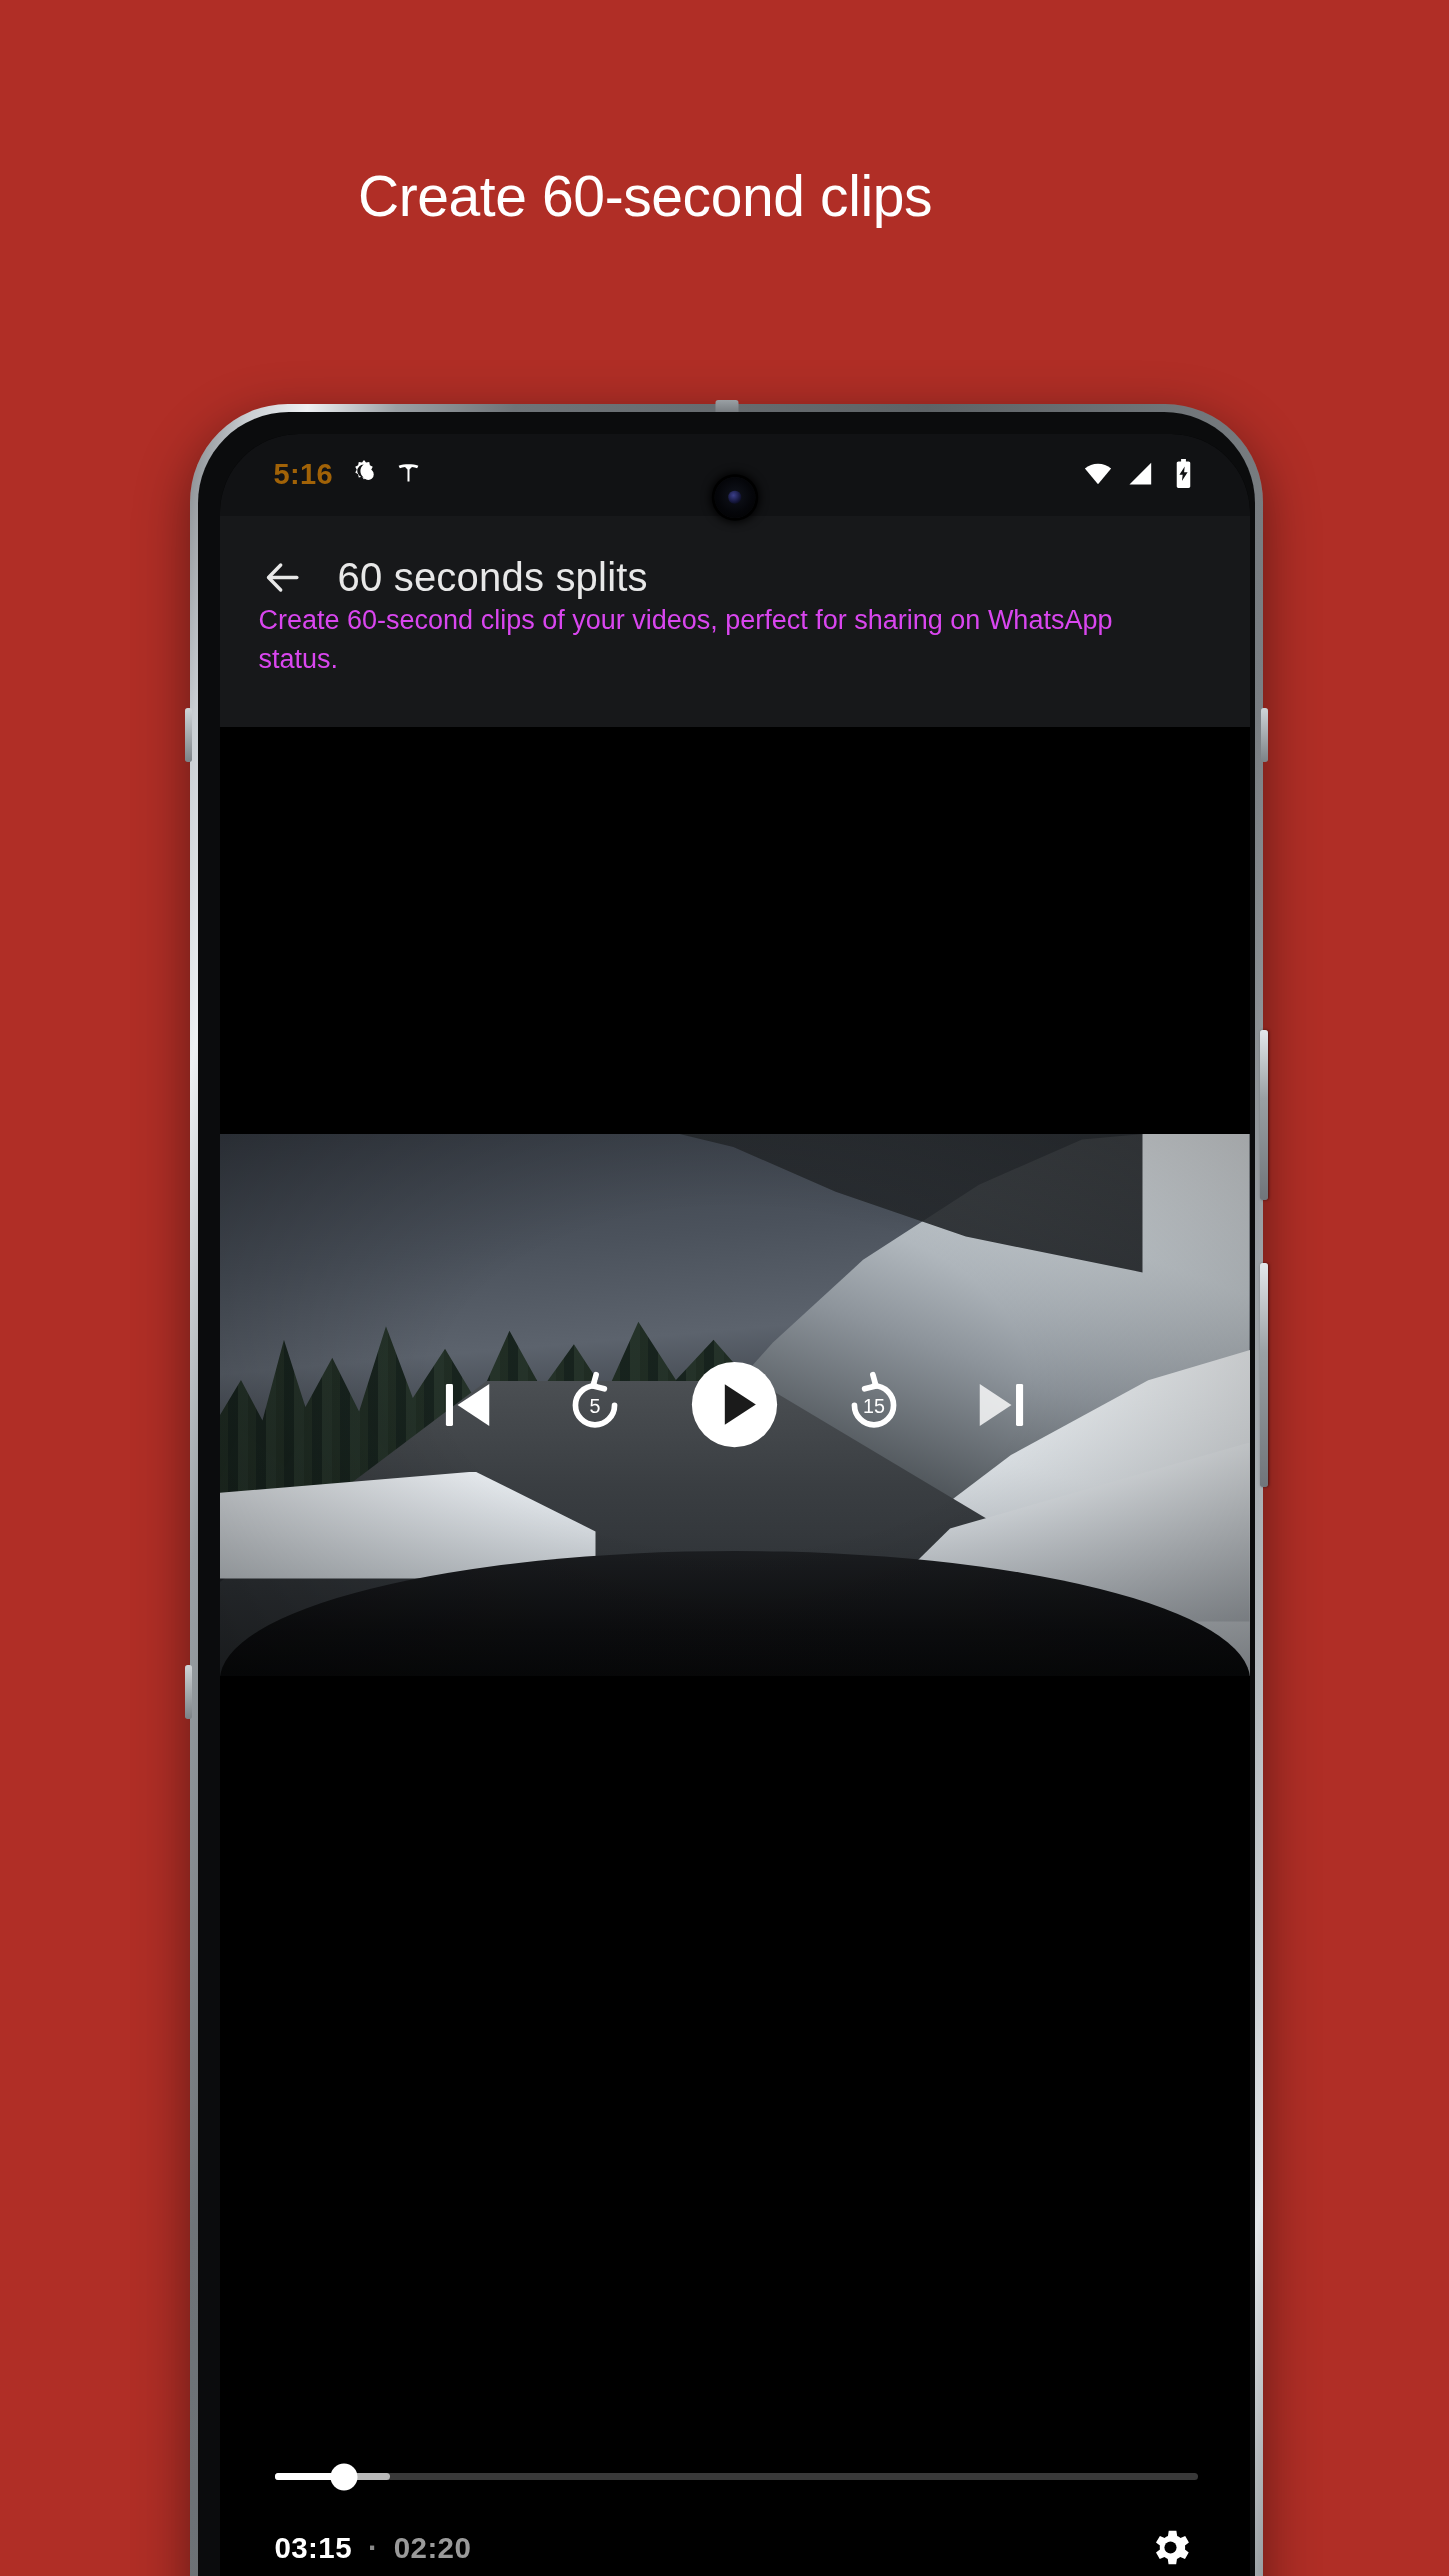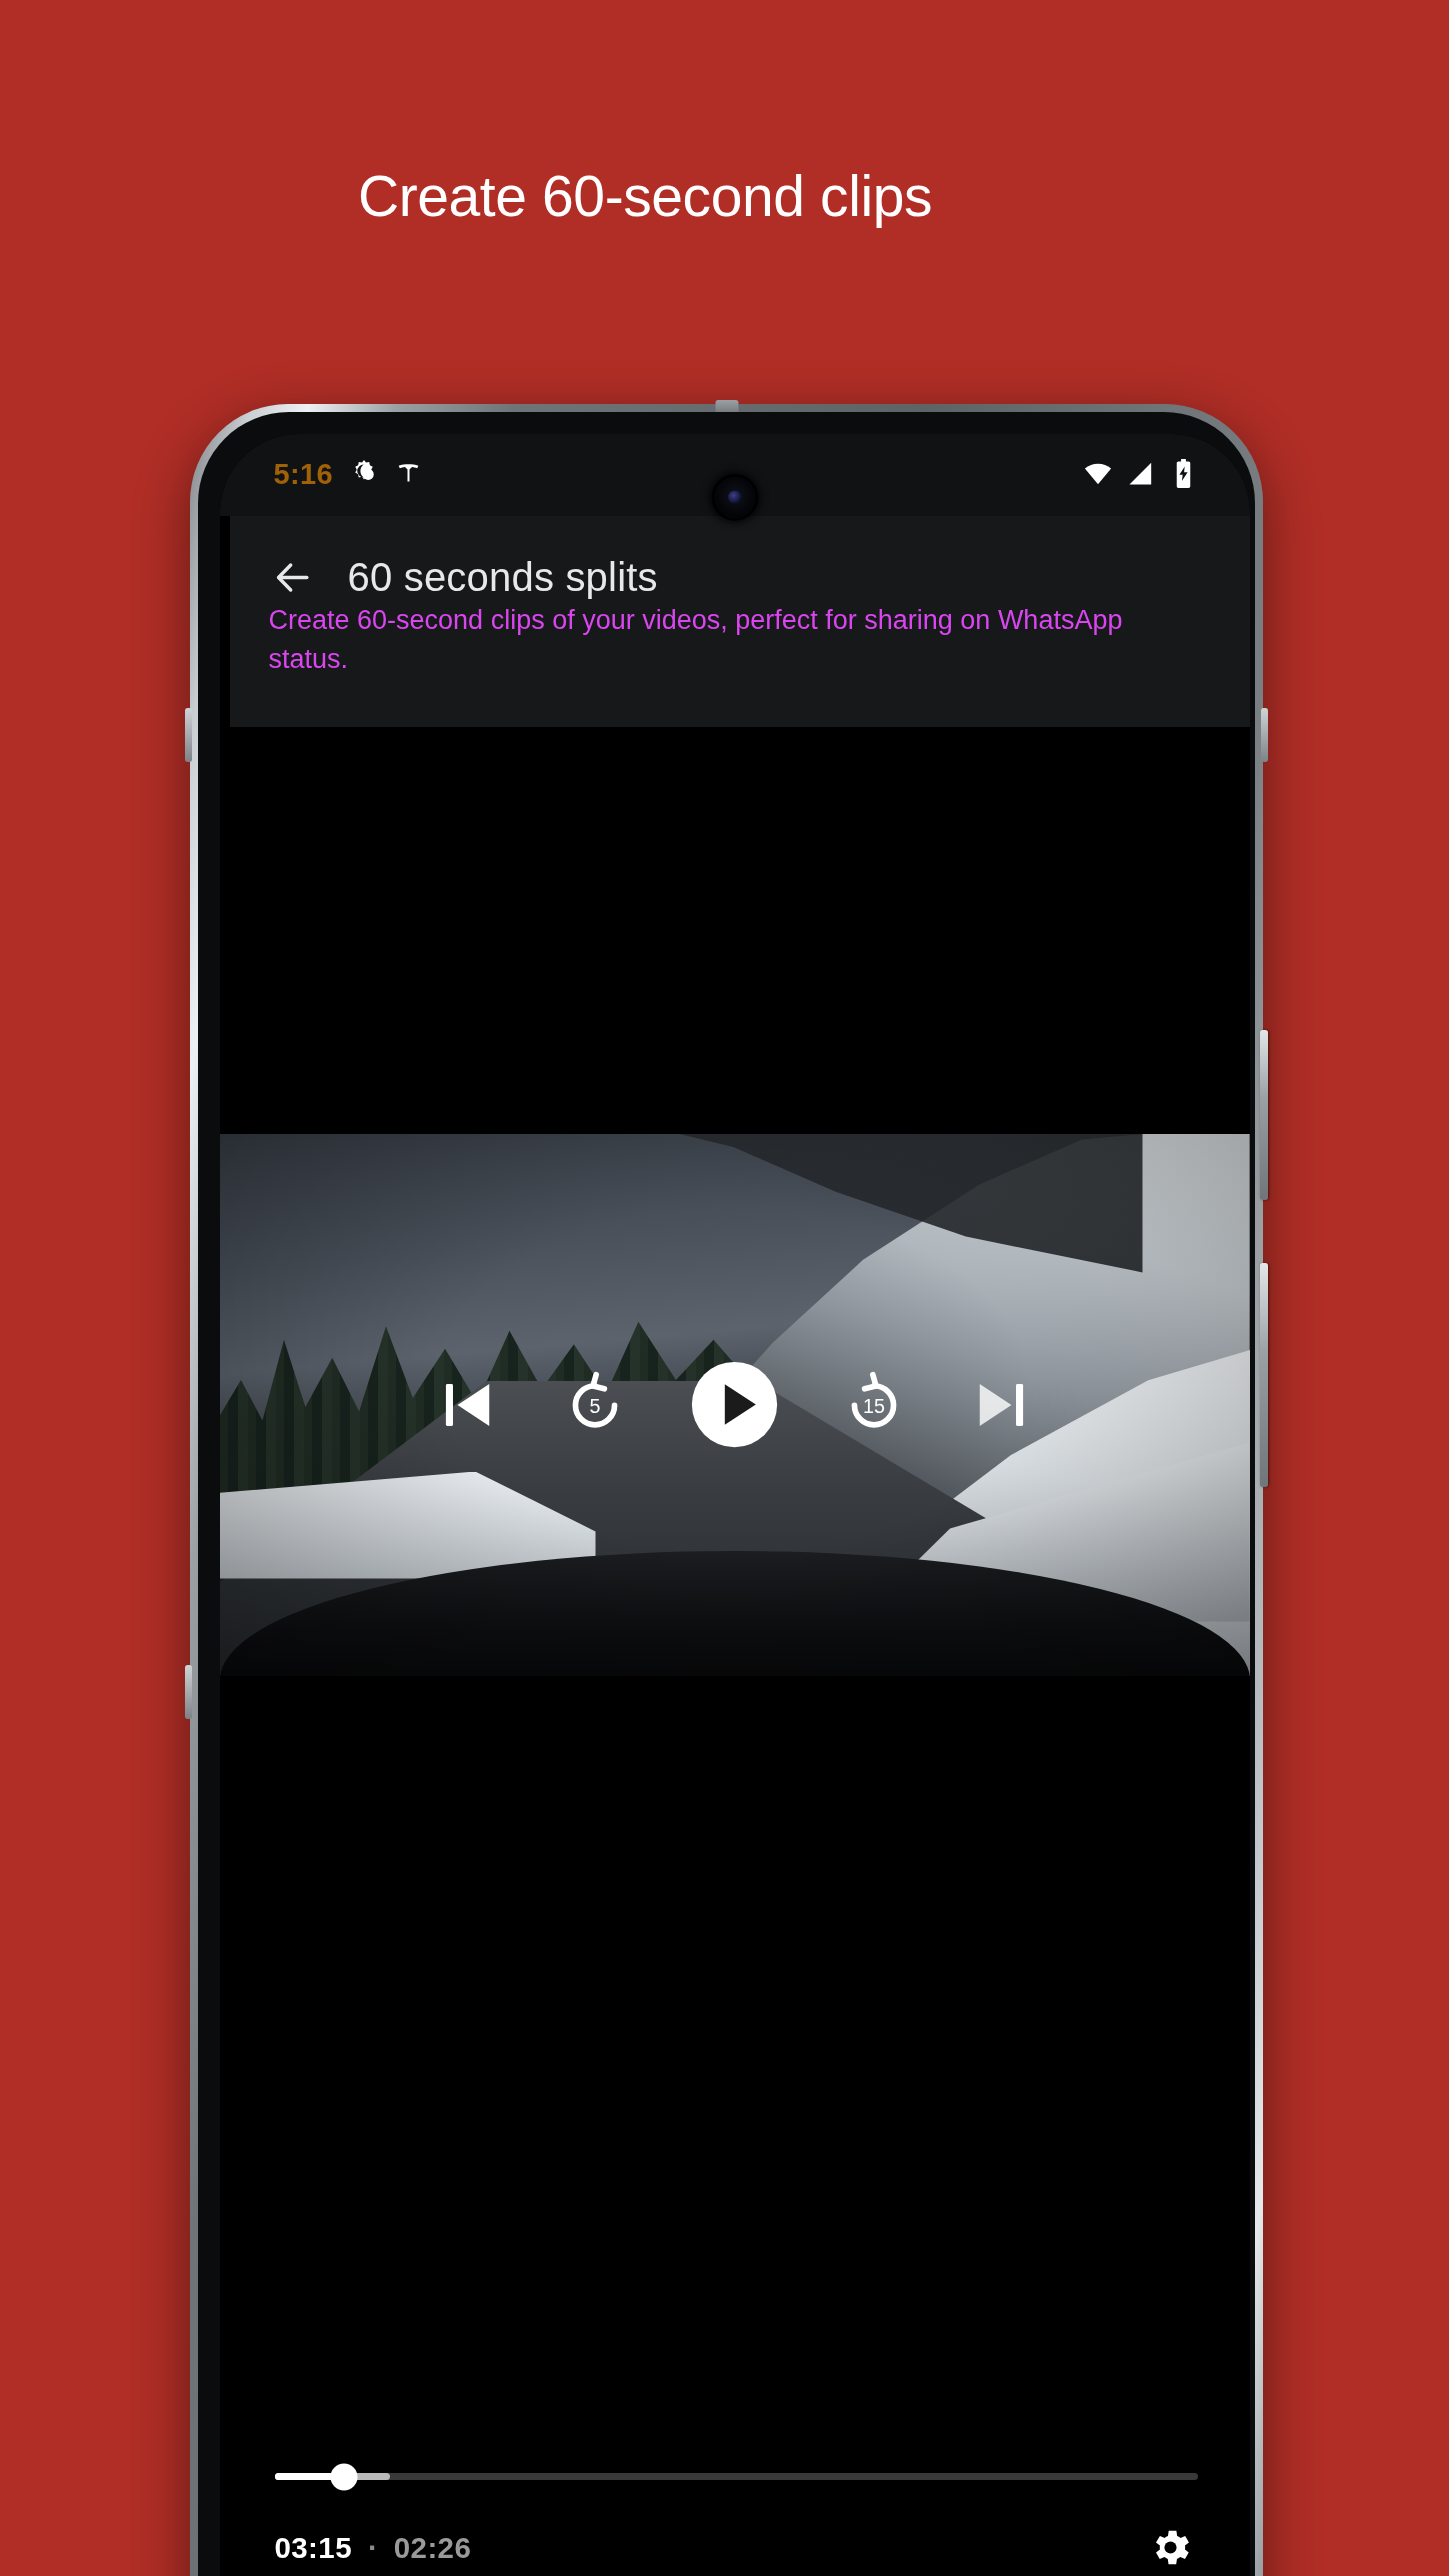--- a/index.html
+++ b/index.html
@@ -98,21 +98,21 @@
     z-index:7;
   }
   #camera-lens{
     position:absolute; top:50%; left:50%; transform:translate(-50%,-50%);
     width:12.5px; height:12.5px; border-radius:50%;
     background:radial-gradient(circle at 40% 35%, #3b3f8a 0%, #14163a 60%, #000 100%);
   }
 
   
   #app-header{
-    position:absolute; top:82px; left:10px; width:1030px;
+    position:absolute; top:82px; left:0; width:1030px;
     background:#17181a;
     padding:38px 39px 48px 39px;
   }
   #header-row{ display:flex; align-items:center; gap:32px; }
   #back-button{ width:47px; height:47px; display:flex; align-items:center; justify-content:center; cursor:pointer; }
   #screen-title{ color:#E8E8E8; font-size:40px; font-weight:400; letter-spacing:0.2px; }
   #screen-description{
     color:#d946ef;
     font-size:27px;
     line-height:1.45;
@@ -375,21 +375,21 @@
       <div id="seek-area">
         <div id="seek-bar-wrap">
           <div id="seek-track"></div>
           <div id="seek-buffered"></div>
           <div id="seek-progress"></div>
           <div id="seek-thumb"></div>
         </div>
         <div id="time-row">
           <span id="time-current">03:15</span>
           <span id="time-separator">·</span>
-          <span id="time-total">02:26</span>
+          <span id="time-total">02:20</span>
           <div id="settings-button">
             <svg width="47" height="47" viewBox="0 0 24 24" fill="#fff">
               <path d="M19.4 13a7.6 7.6 0 000-2l2-1.6-1.9-3.3-2.4 1a7.7 7.7 0 00-1.7-1l-.4-2.6h-3.9l-.4 2.6a7.7 7.7 0 00-1.7 1l-2.4-1L4.6 9.4l2 1.6a7.6 7.6 0 000 2l-2 1.6 1.9 3.3 2.4-1a7.7 7.7 0 001.7 1l.4 2.6h3.9l.4-2.6a7.7 7.7 0 001.7-1l2.4 1 1.9-3.3z"></path>
               <circle cx="12" cy="12" r="3.1" fill="#000"></circle>
             </svg>
           </div>
         </div>
       </div>
 
     </div>

